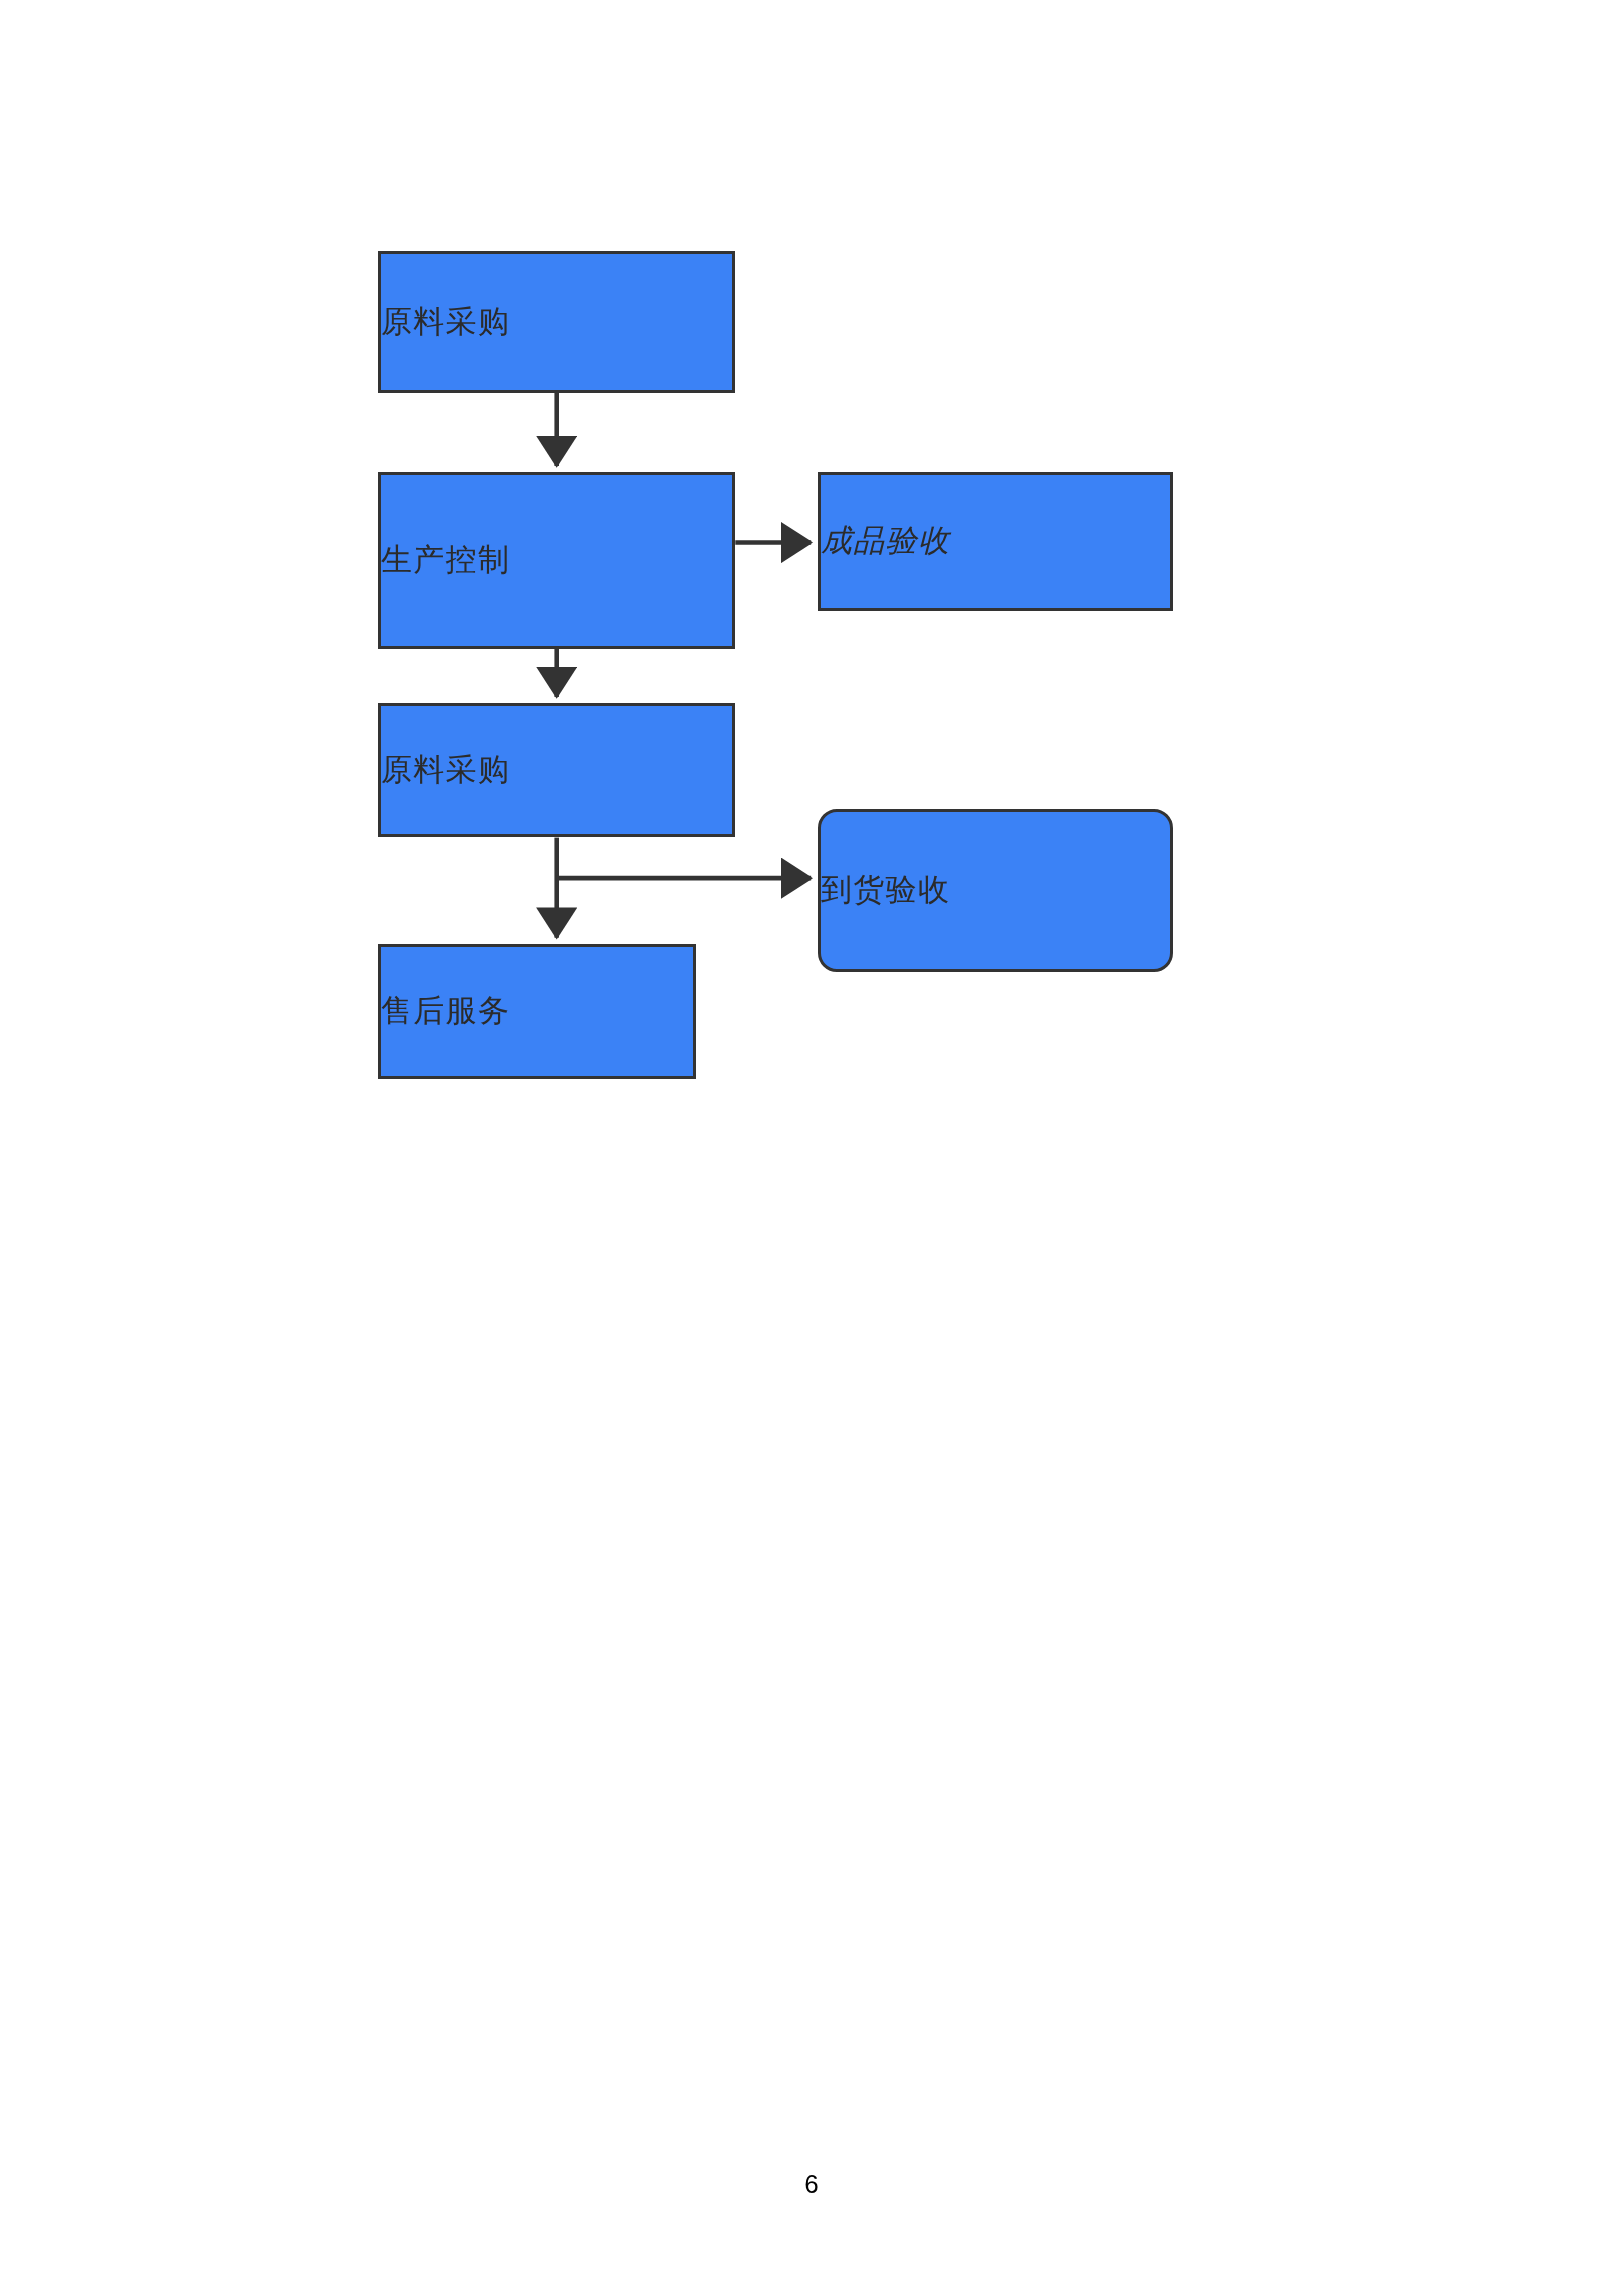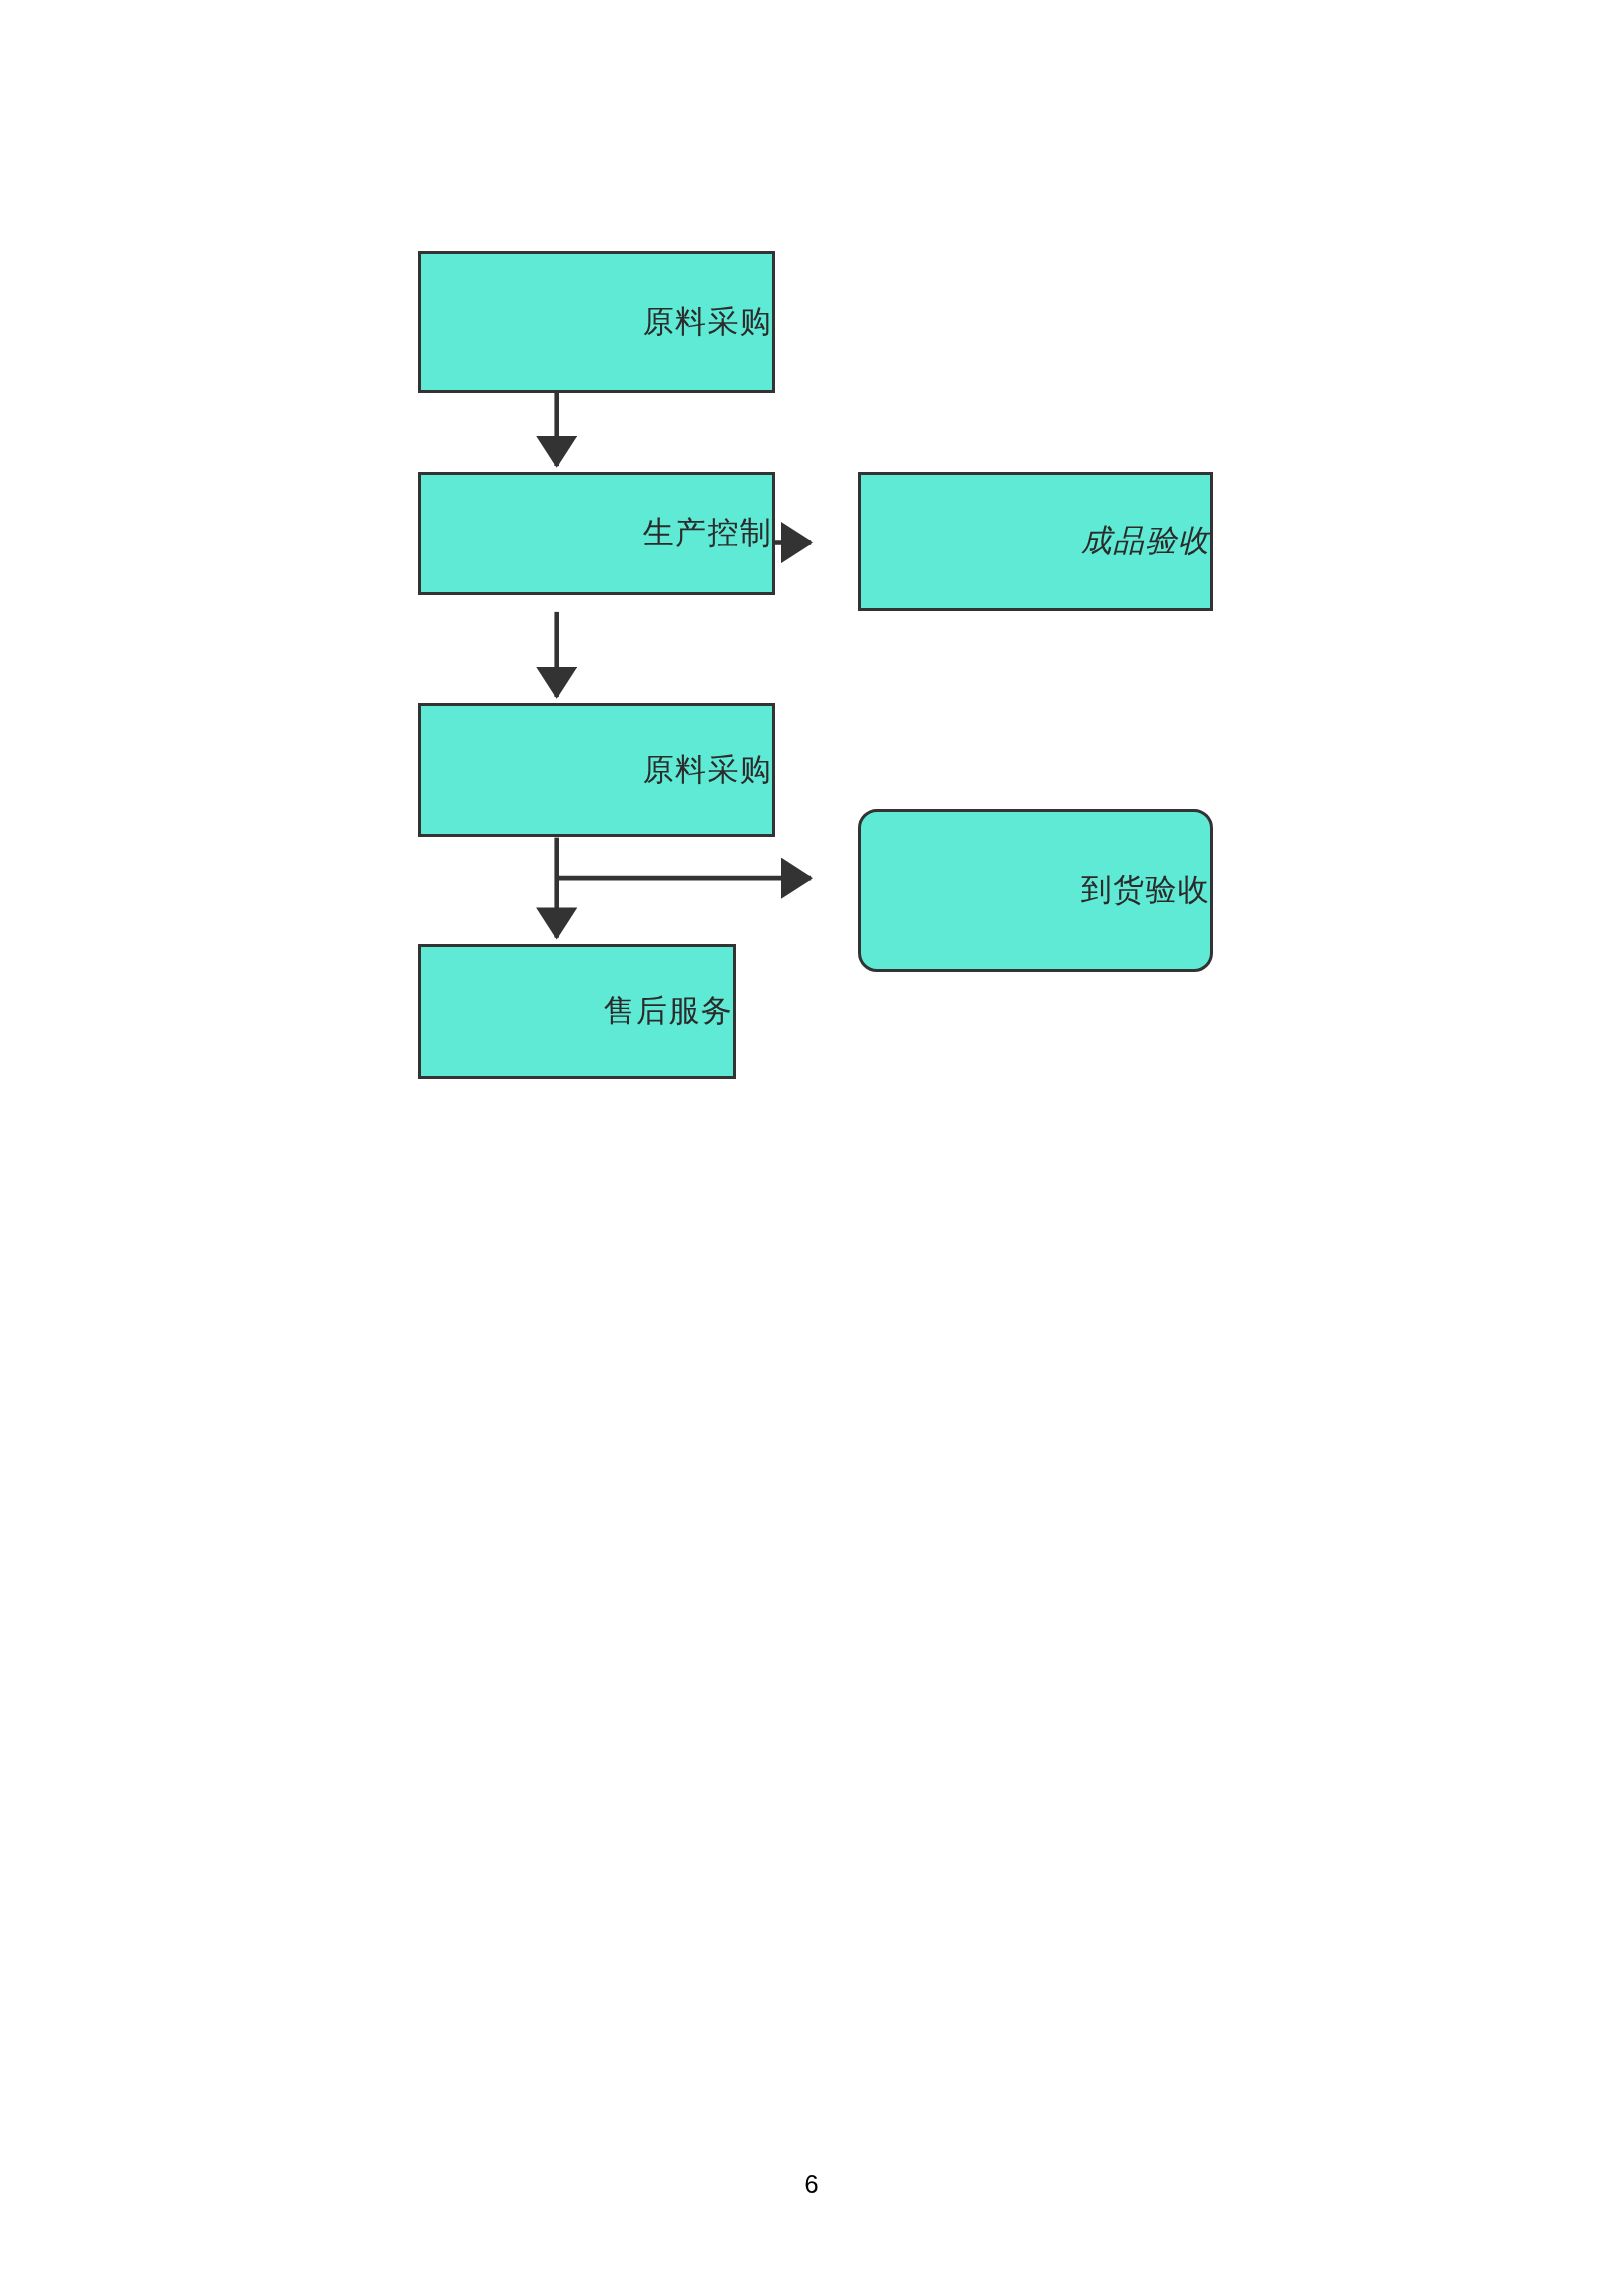--- a/index.html
+++ b/index.html
@@ -28,38 +28,37 @@
     left: 0;
     top: 0;
     width: 1623px;
     height: 1178px;
   }
 
   .node {
     position: absolute;
     box-sizing: border-box;
     border: 3.9px solid #333333;
-    background: #5eead4;
+    background: #3b82f6;
     display: flex;
     align-items: center;
-    justify-content: flex-end;
-    margin-left: 40px;
+    justify-content: flex-start;
   }
   .node-label {
     font-size: 31px;
     line-height: 1.1;
     color: #2b2b2b;
     letter-spacing: 1.3px;
     white-space: nowrap;
     font-weight: 400;
   }
 
   
   #node-raw-material     { left: 378px;  top: 251px;  width: 357px; height: 142px; }
-  #node-production       { left: 378px;  top: 472px;  width: 357px; height: 123px; }
+  #node-production       { left: 378px;  top: 472px;  width: 357px; height: 177px; }
   #node-packaging        { left: 378px;  top: 703px; width: 357px; height: 134px; }
   #node-after-sales      { left: 378px;  top: 944px; width: 318px; height: 135px; }
   
   #node-finished-check   { left: 818px; top: 472px;  width: 355px; height: 139px; font-style: italic; }
   #node-arrival-check    { left: 818px; top: 809px; width: 355px; height: 163px; border-radius: 19px; }
 
   
   #connectors {
     position: absolute;
     left: 0;

